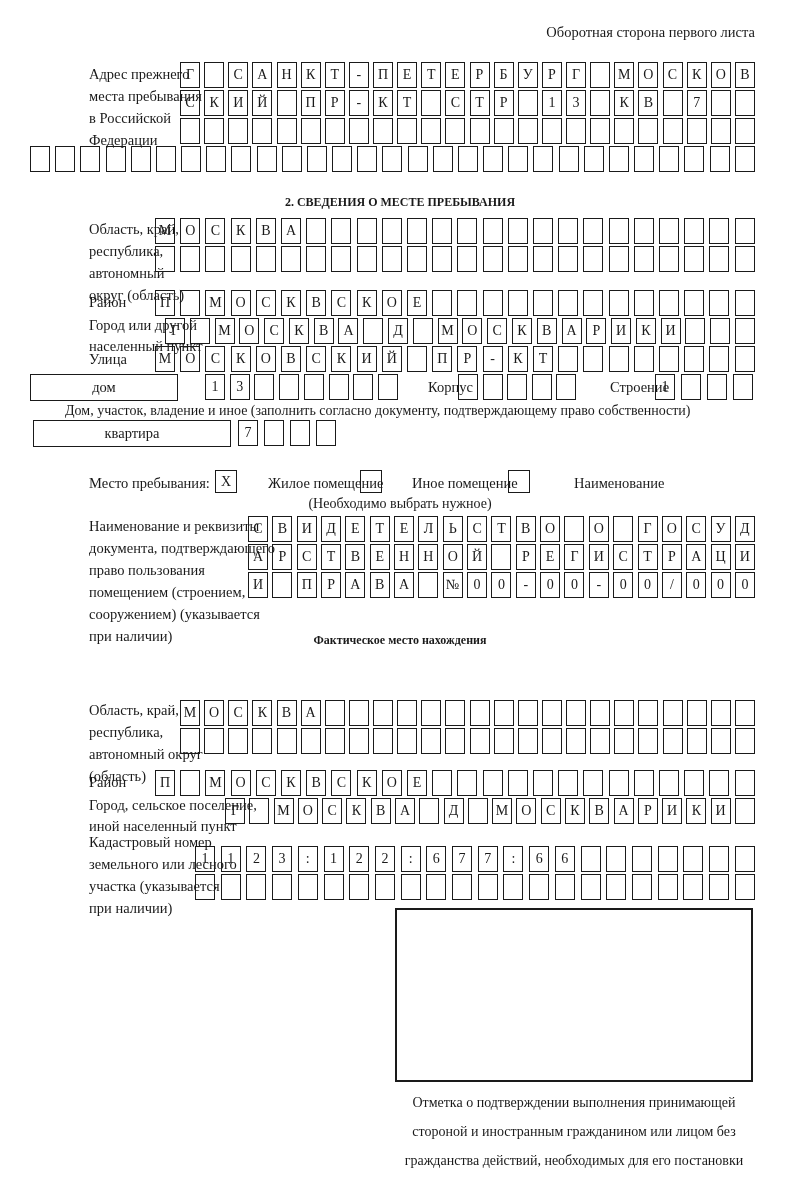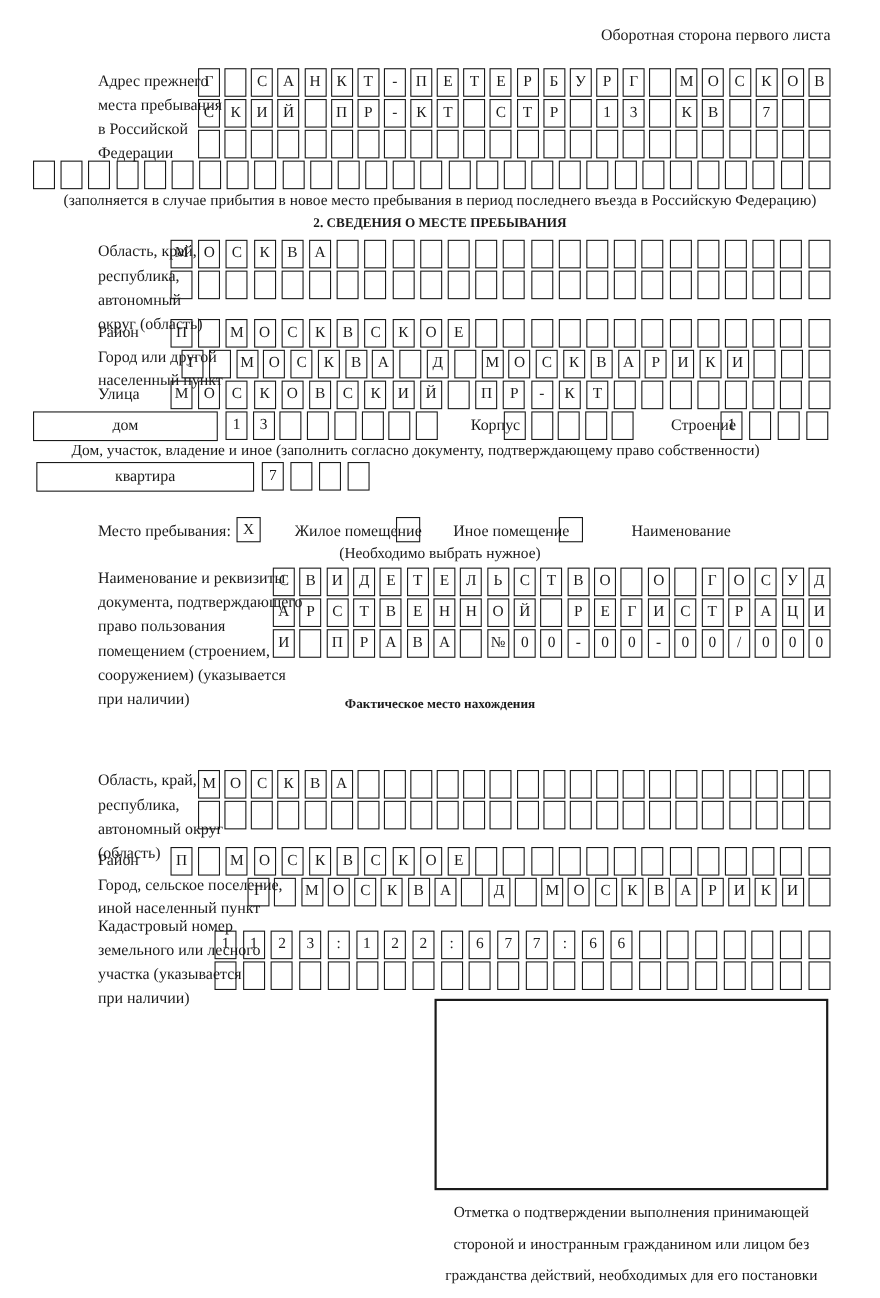--- a/index.html
+++ b/index.html
@@ -143,21 +143,20 @@
       <span class="cell"></span>
       <span class="cell"></span>
       <span class="cell"></span>
       <span class="cell"></span>
       <span class="cell"></span>
       <span class="cell"></span>
       <span class="cell"></span>
       <span class="cell"></span>
       <span class="cell"></span>
     </div>
-  <div class="abs note center" style="top:175px">(заполняется в случае прибытия в новое место пребывания в период последнего въезда в Российскую Федерацию)</div>
 
   <div class="abs title center" style="top:195px">2. СВЕДЕНИЯ О МЕСТЕ ПРЕБЫВАНИЯ</div>
 
   <div class="abs label" style="left:65px;top:218px">Область, край,
 республика,
 автономный
 округ (область)</div>
   <div class="abs boxrow" style="left:155px;top:218px;width:600px">
       <span class="cell">М</span>
       <span class="cell">О</span>
@@ -289,21 +288,21 @@
       <span class="cell"></span>
       <span class="cell"></span>
       <span class="cell"></span>
       <span class="cell"></span>
       <span class="cell"></span>
       <span class="cell"></span>
       <span class="cell"></span>
       <span class="cell"></span>
     </div>
 
-  <div class="abs bigbox" style="left:30px;top:374px;width:168px">
+  <div class="abs bigbox" style="left:30px;top:374px;width:148px">
     <span>дом</span>
   </div>
   <div class="abs boxrow" style="left:205px;top:374px;width:193px">
       <span class="cell">1</span>
       <span class="cell">3</span>
       <span class="cell"></span>
       <span class="cell"></span>
       <span class="cell"></span>
       <span class="cell"></span>
       <span class="cell"></span>

